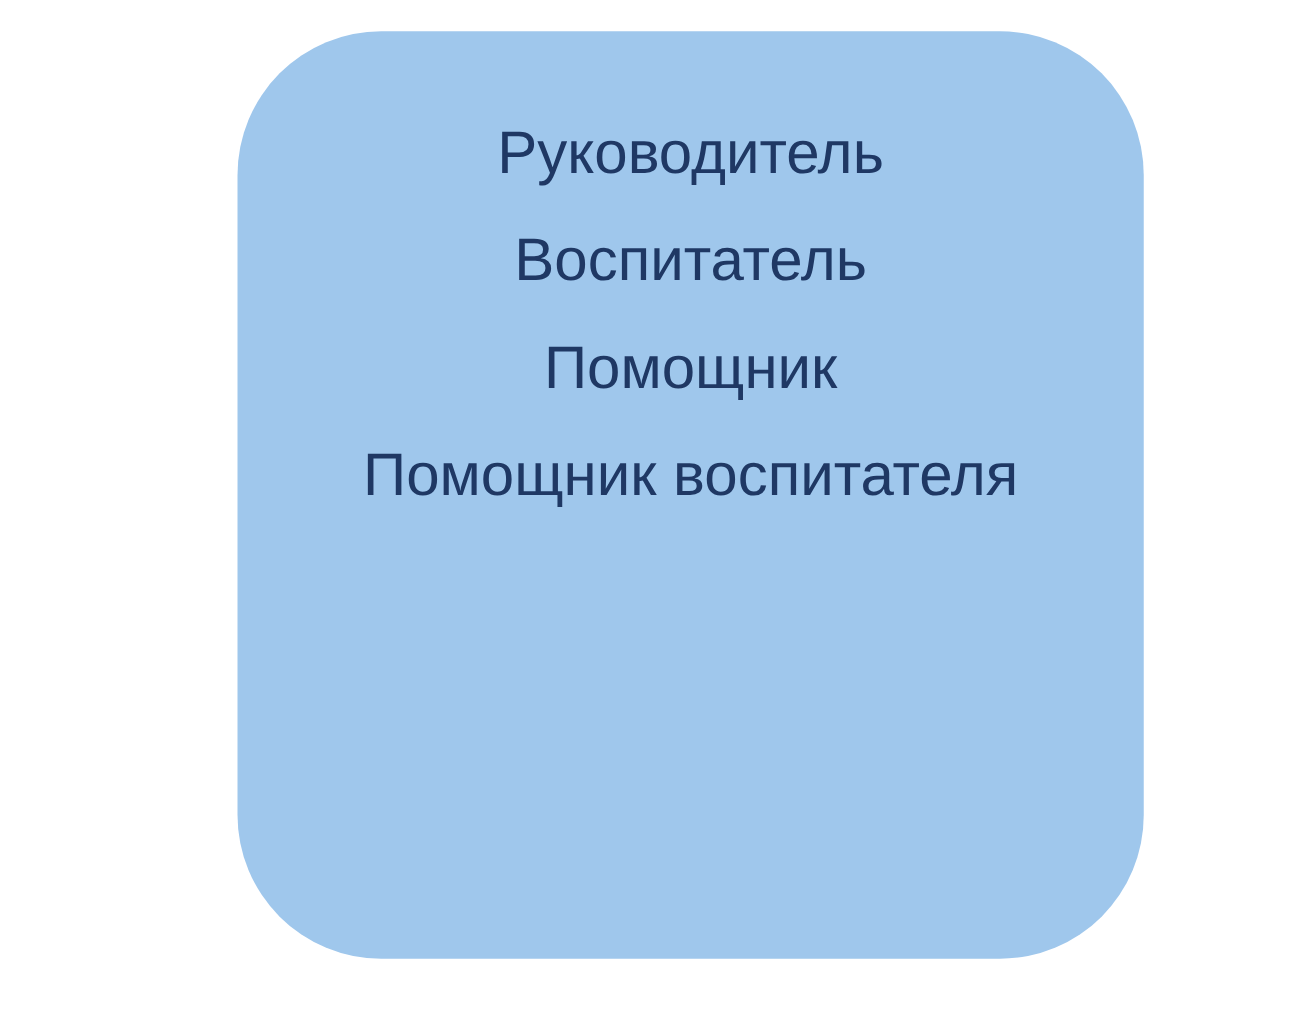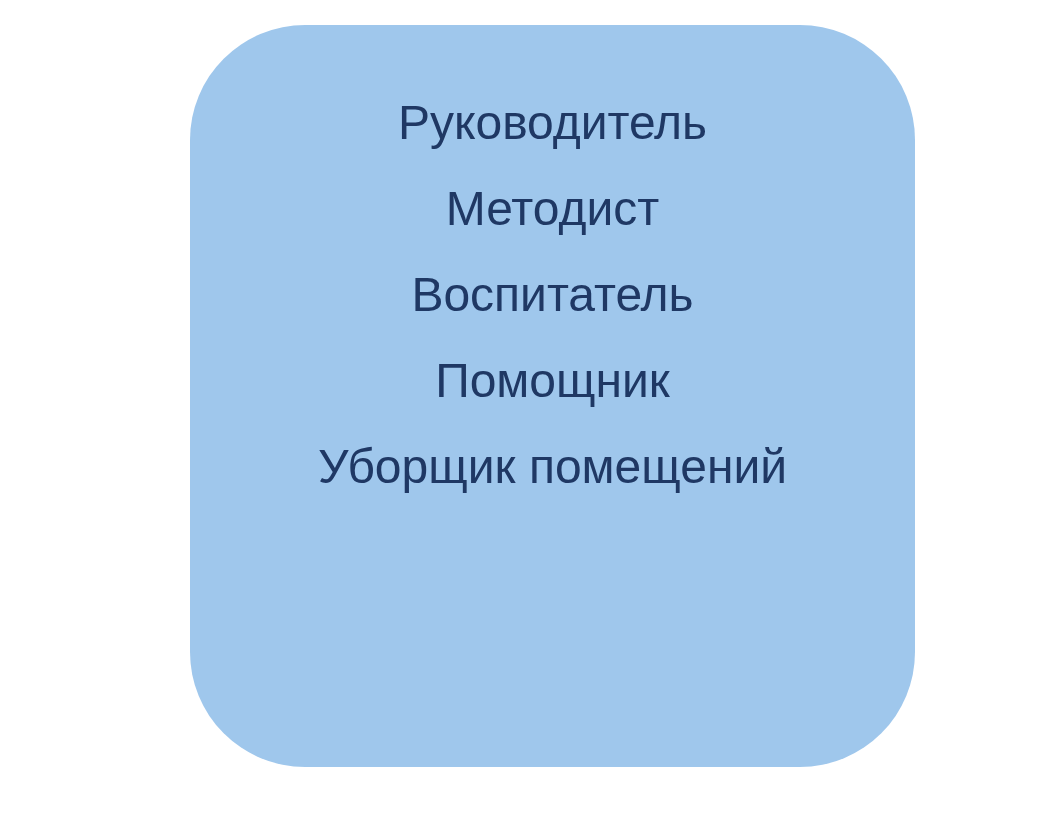--- a/index.html
+++ b/index.html
@@ -54,25 +54,24 @@
 </style>
 </head>
 <body>
 
 <div id="canvas">
 
   <div id="roles-card">
 
     <div class="role-line">Руководитель</div>
 
-    <div class="role-line">Методист</div>
 
 
     <div class="role-line">Воспитатель</div>
 
     <div class="role-line">Помощник</div>
 
+    <div class="role-line">Помощник воспитателя</div>
 
-    <div class="role-line">Уборщик помещений</div>
 
   </div>
 
 </div>
 
 </body></html>

